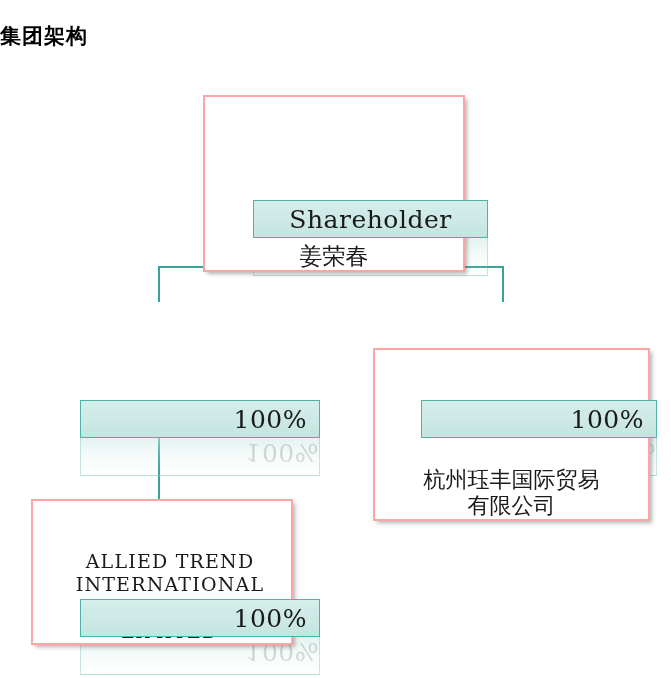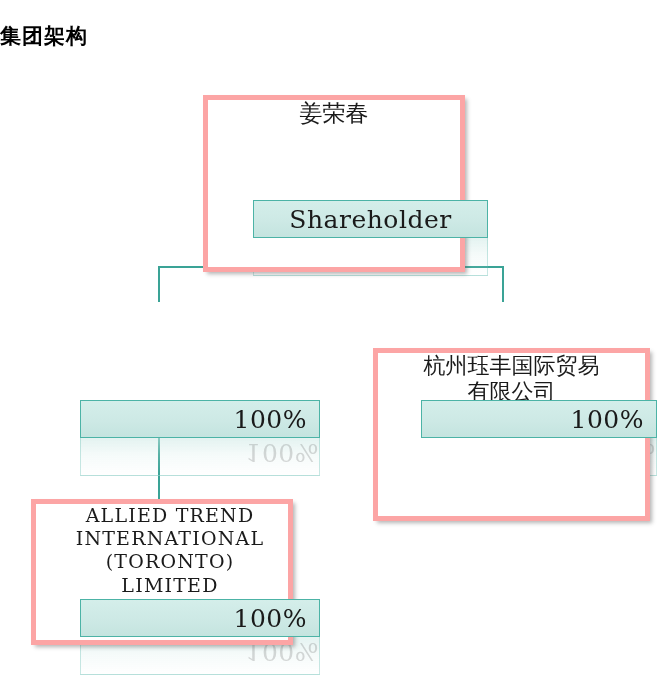--- a/index.html
+++ b/index.html
@@ -30,25 +30,25 @@
     font-size: 21px;
     letter-spacing: 1px;
     color: #000000;
     white-space: nowrap;
   }
 
   
   .node-box {
     position: absolute;
     background: #ffffff;
-    border: 5px solid #fca5a5;
+    border: 2px solid #fca5a5;
     box-sizing: border-box;
     box-shadow: 3px 3px 4px -1px rgba(90,90,90,0.45);
     display: flex;
-    align-items: flex-start;
+    align-items: flex-end;
     justify-content: center;
     z-index: 3;
   }
   .node-label {
     font-family: "DejaVu Serif", "Liberation Serif", serif;
     color: #1a1a1a;
     text-align: center;
     line-height: 1.18;
     padding: 0 10px;
     white-space: pre-line;

